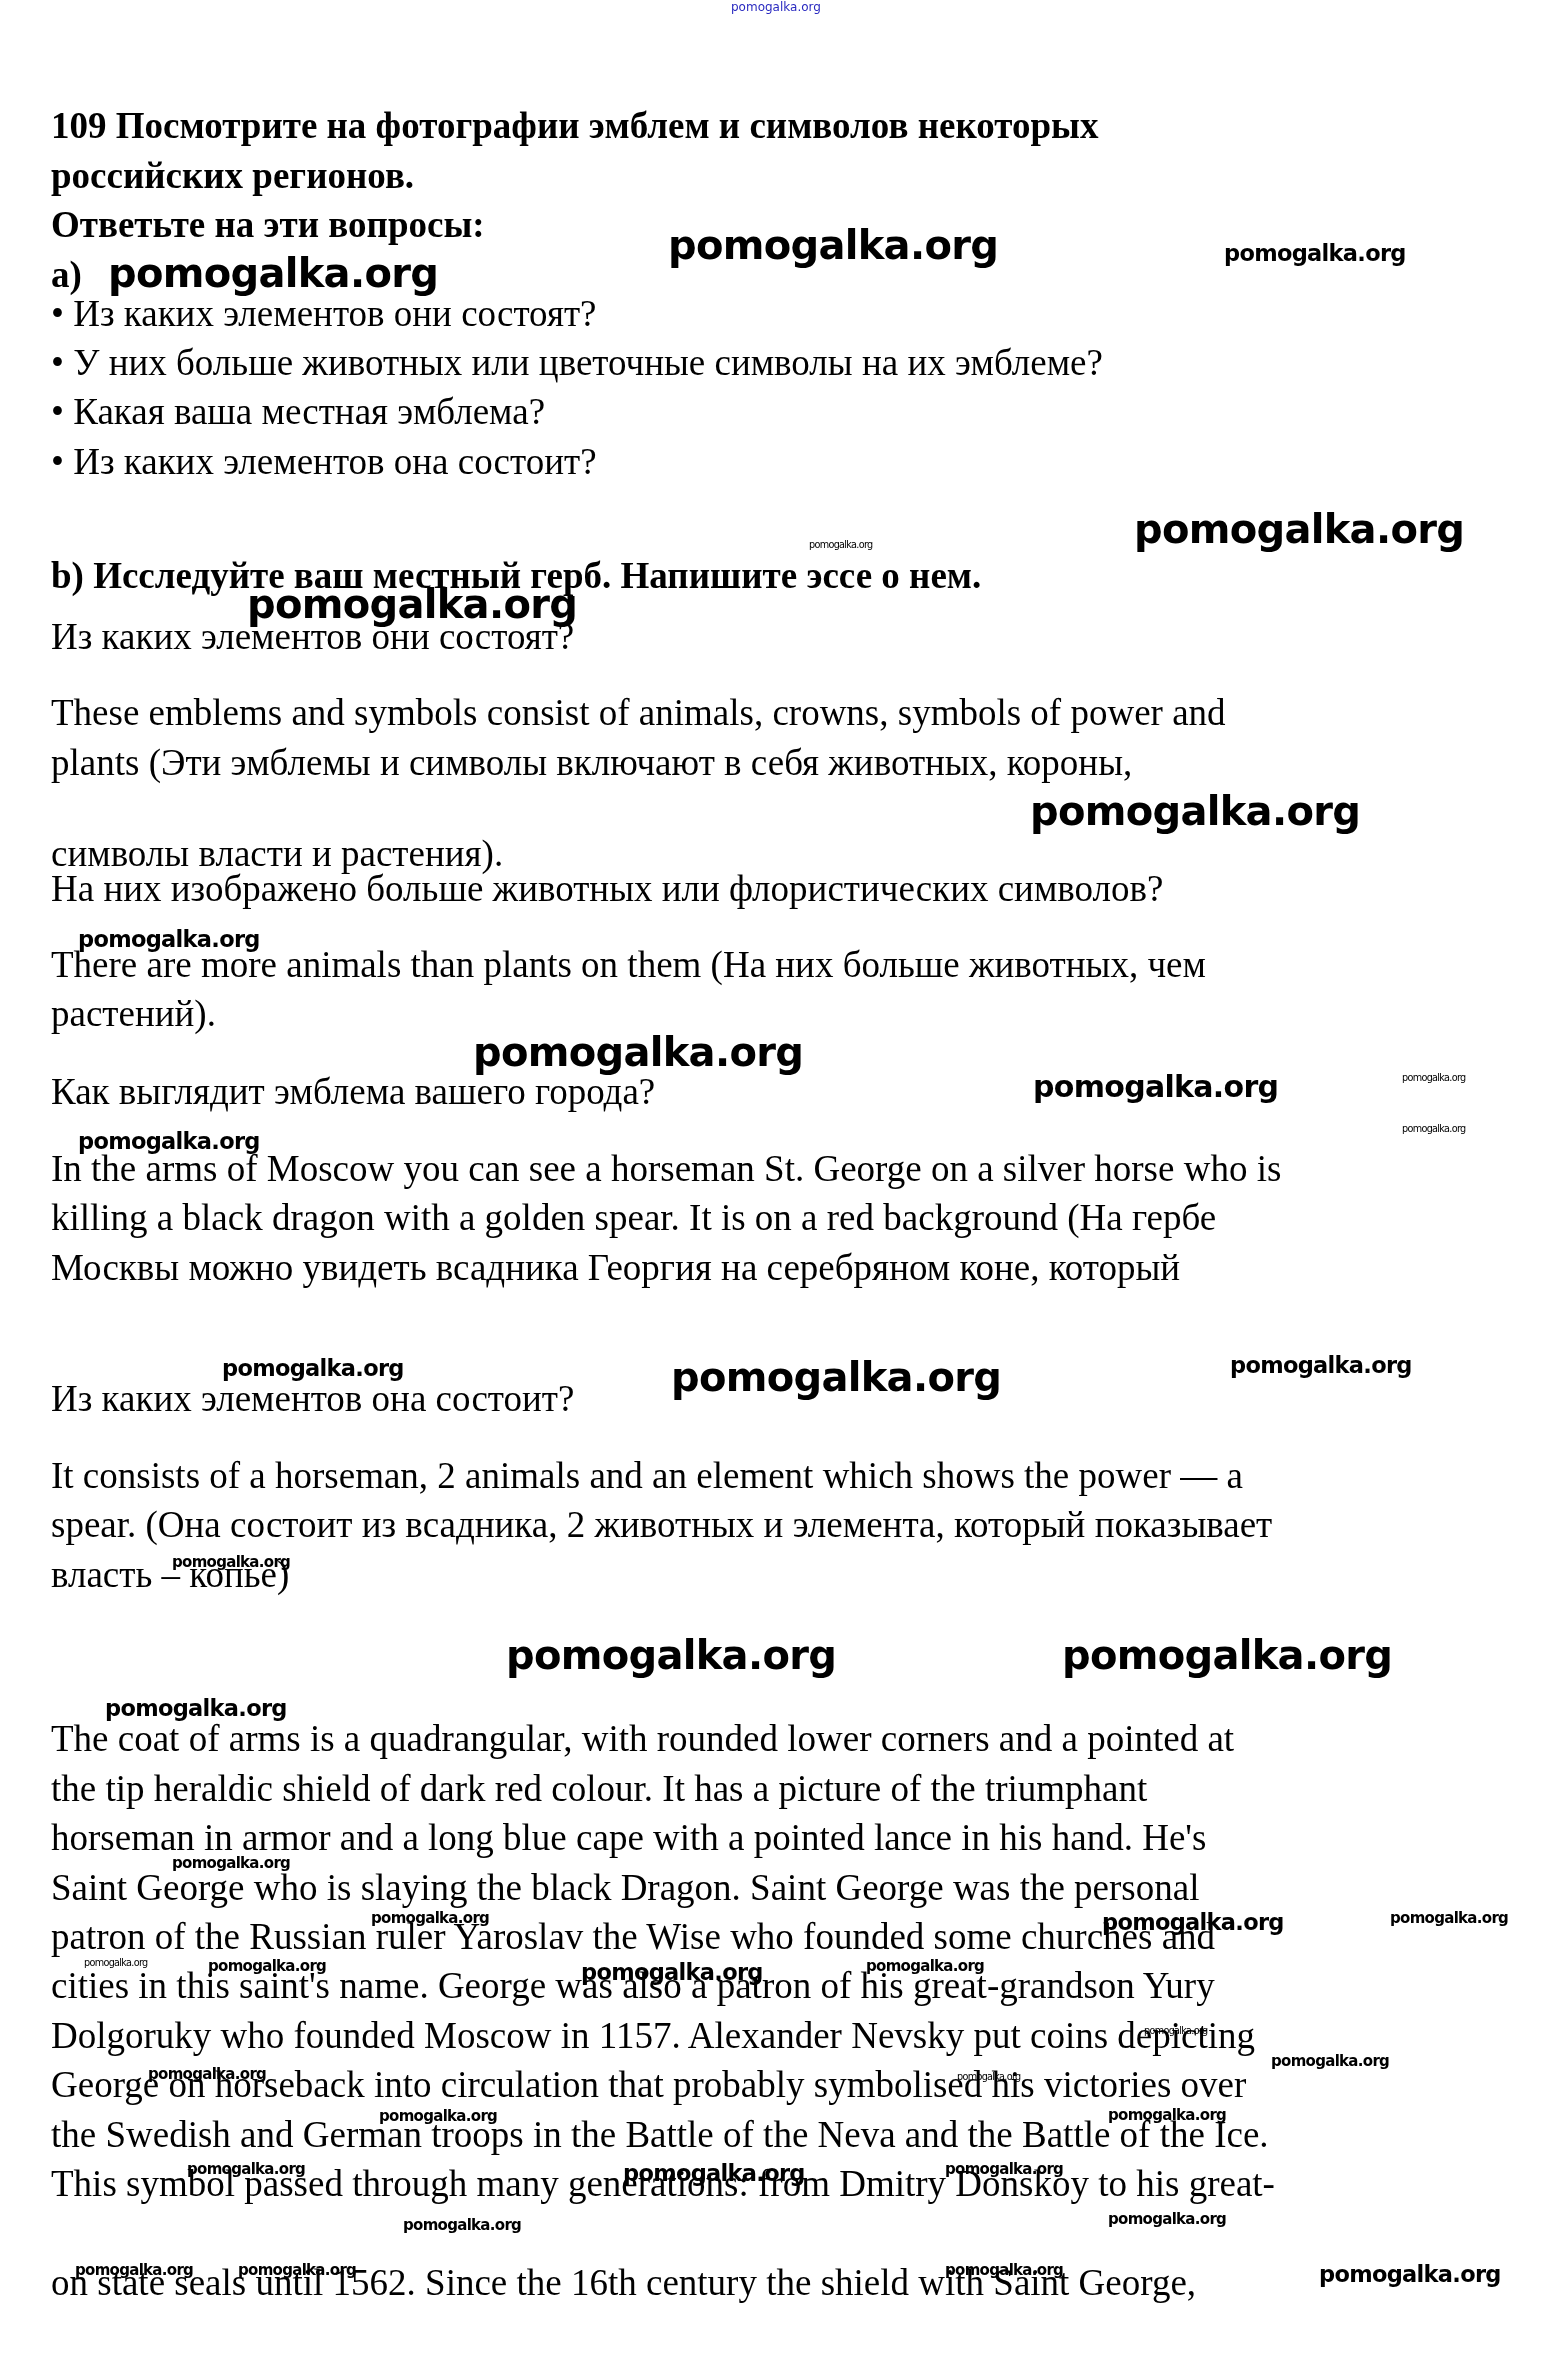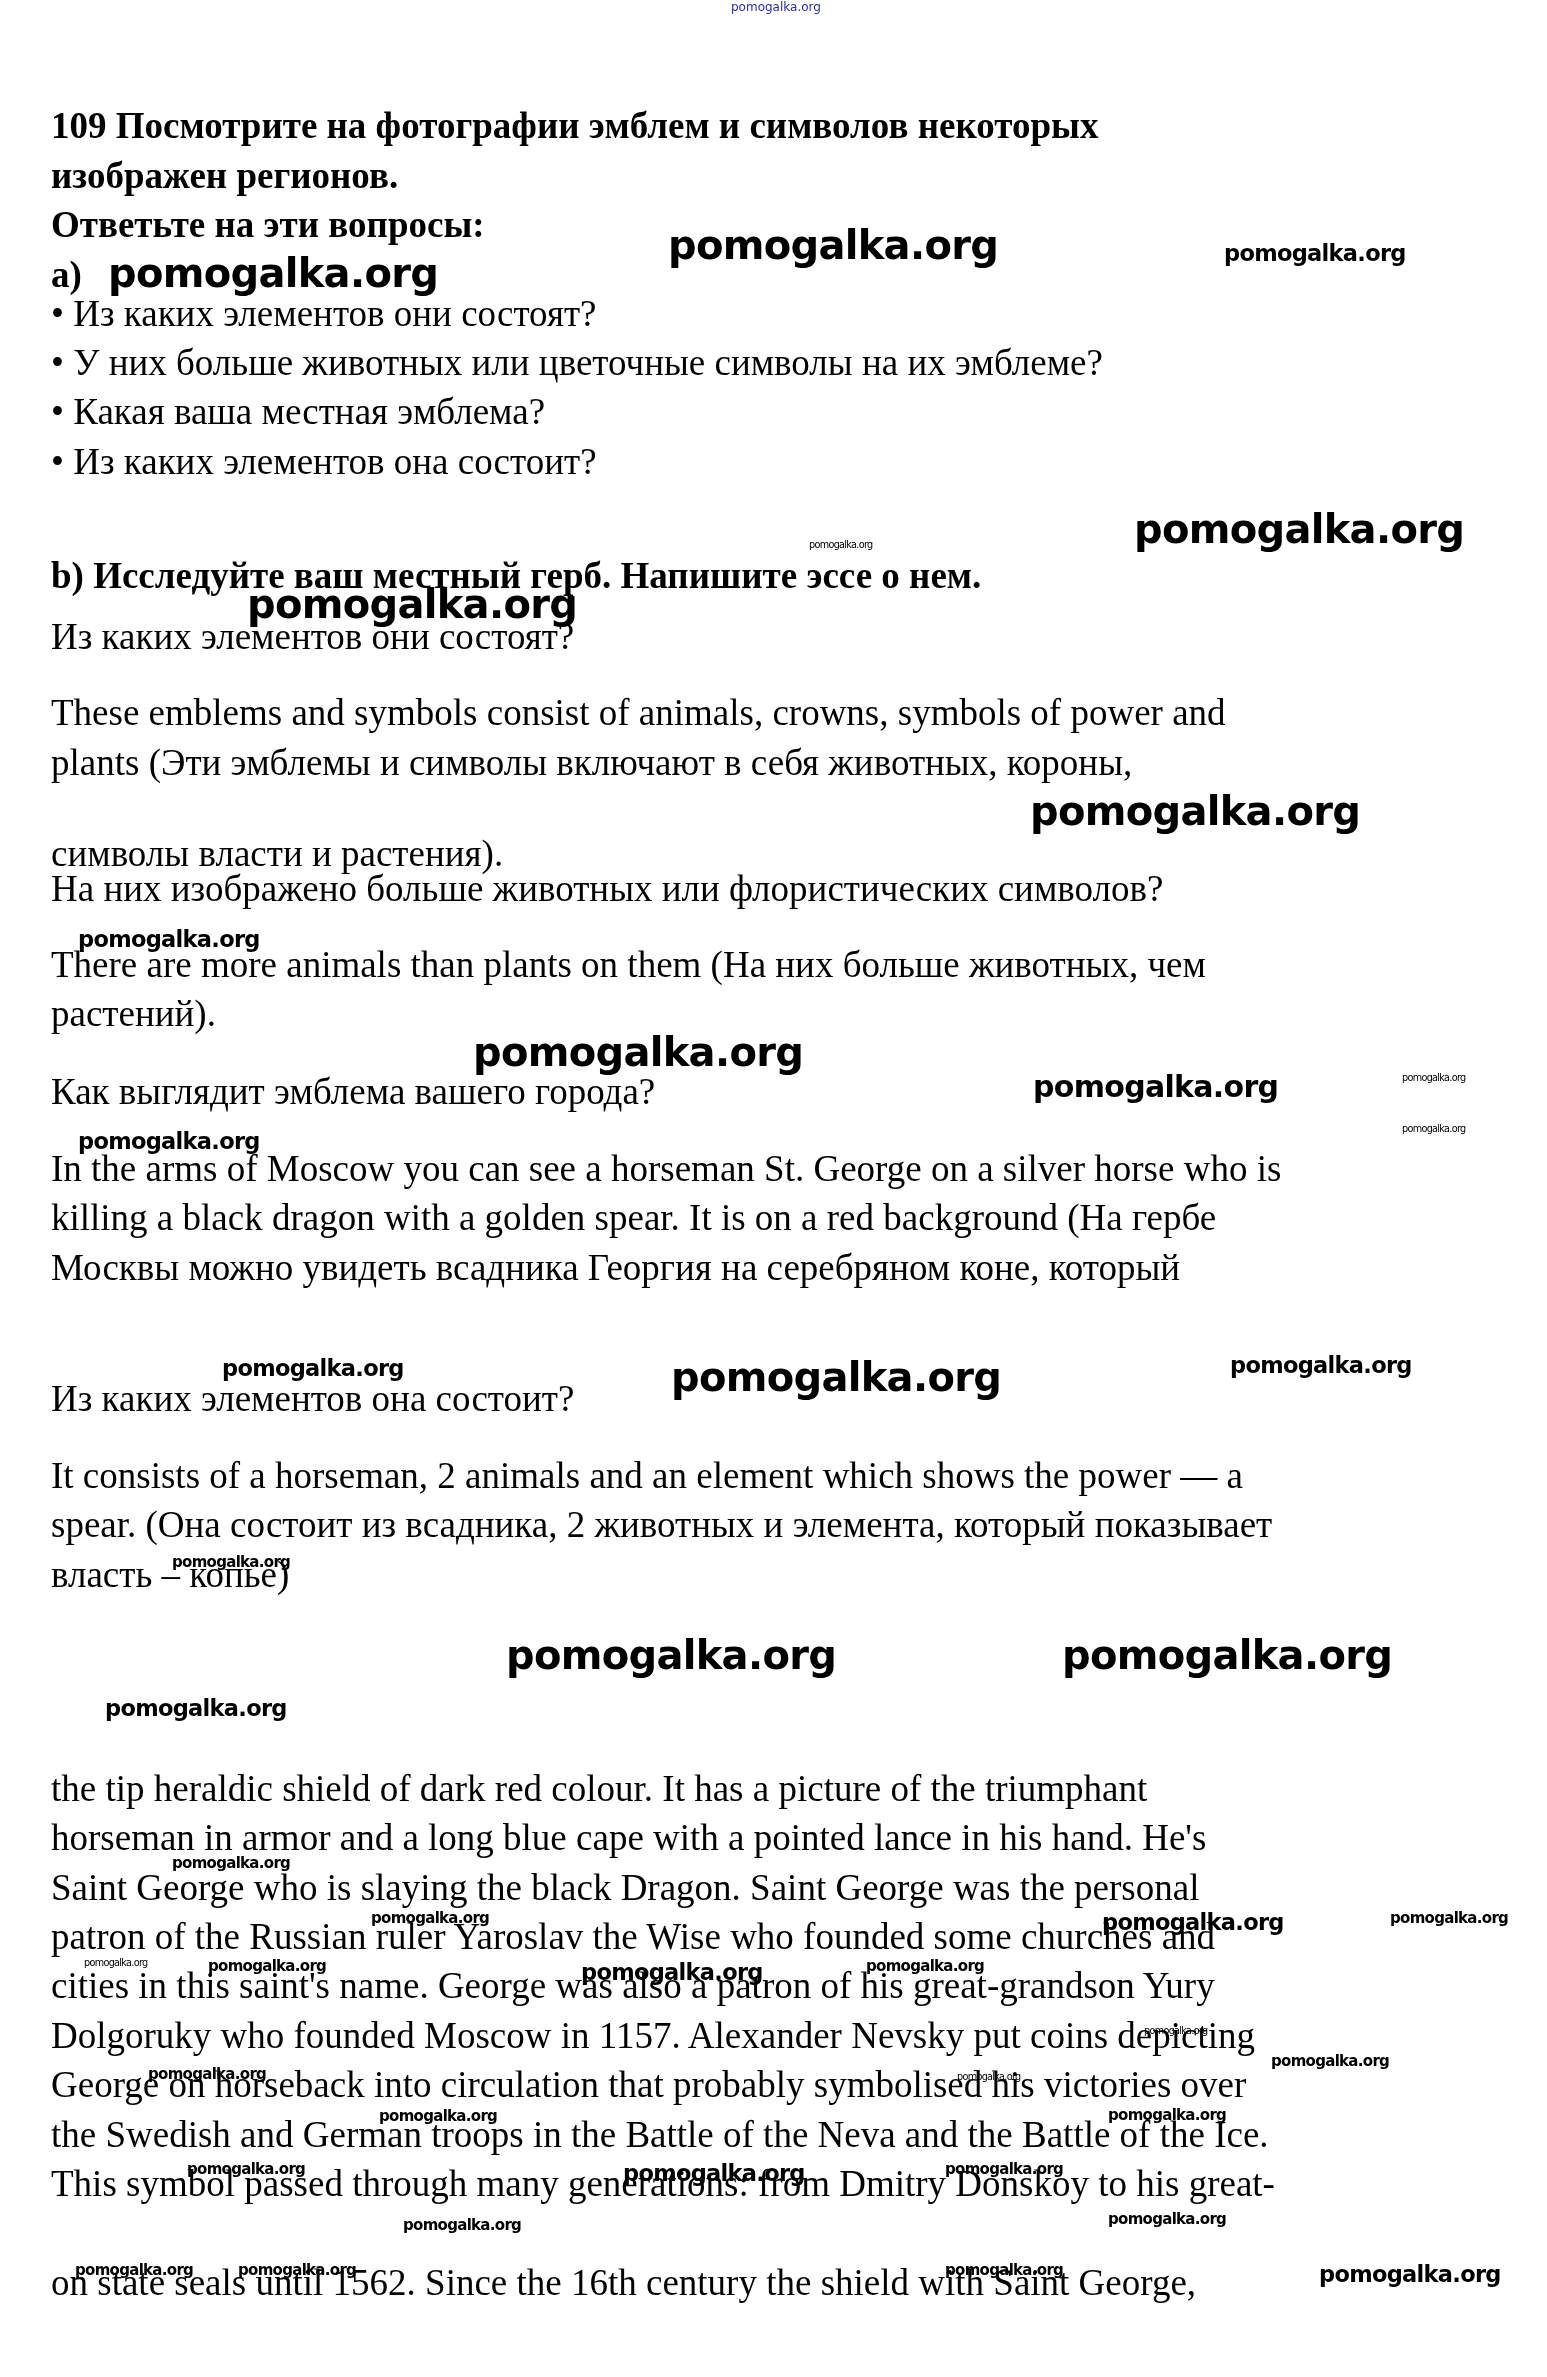--- a/index.html
+++ b/index.html
@@ -16,21 +16,21 @@
   .wm-xs { font-size:9.7px; font-weight:normal; }
 </style>
 </head>
 <body>
 
 <div class="page">
 
   <div class="top-mark">pomogalka.org</div>
 
   <div class="line bold" style="top:91px">109 Посмотрите на фотографии эмблем и символов некоторых</div>
-  <div class="line bold" style="top:141px">изображен регионов.</div>
+  <div class="line bold" style="top:141px">российских регионов.</div>
   <div class="line bold" style="top:190px">Ответьте на эти вопросы:</div>
   <div class="line bold" style="top:240px">a)</div>
 
   <div class="line" style="top:291px">• Из каких элементов они состоят?</div>
   <div class="line" style="top:389px">• Какая ваша местная эмблема?</div>
   <div class="line" style="top:340px">• У них больше животных или цветочные символы на их эмблеме?</div>
   <div class="line" style="top:439px">• Из каких элементов она состоит?</div>
 
   <div class="line bold" style="top:541px">b) Исследуйте ваш местный герб. Напишите эссе о нем.</div>
 
@@ -46,20 +46,21 @@
   <div class="line" style="top:1069px">Как выглядит эмблема вашего города?</div>
   <div class="line" style="top:1146px">In the arms of Moscow you can see a horseman St. George on a silver horse who is</div>
   <div class="line" style="top:1195px">killing a black dragon with a golden spear. It is on a red background (На гербе</div>
   <div class="line" style="top:1245px">Москвы можно увидеть всадника Георгия на серебряном коне, который</div>
 
   <div class="line" style="top:1376px">Из каких элементов она состоит?</div>
   <div class="line" style="top:1453px">It consists of a horseman, 2 animals and an element which shows the power — a</div>
   <div class="line" style="top:1502px">spear. (Она состоит из всадника, 2 животных и элемента, который показывает</div>
   <div class="line" style="top:1552px">власть – копье)</div>
 
+  <div class="line" style="top:1716px">The coat of arms is a quadrangular, with rounded lower corners and a pointed at</div>
   <div class="line" style="top:1766px">the tip heraldic shield of dark red colour. It has a picture of the triumphant</div>
   <div class="line" style="top:1815px">horseman in armor and a long blue cape with a pointed lance in his hand. He's</div>
   <div class="line" style="top:1865px">Saint George who is slaying the black Dragon. Saint George was the personal</div>
   <div class="line" style="top:1914px">patron of the Russian ruler Yaroslav the Wise who founded some churches and</div>
   <div class="line" style="top:1963px">cities in this saint's name. George was also a patron of his great-grandson Yury</div>
   <div class="line" style="top:2013px">Dolgoruky who founded Moscow in 1157. Alexander Nevsky put coins depicting</div>
   <div class="line" style="top:2062px">George on horseback into circulation that probably symbolised his victories over</div>
   <div class="line" style="top:2112px">the Swedish and German troops in the Battle of the Neva and the Battle of the Ice.</div>
   <div class="line" style="top:2161px">This symbol passed through many generations: from Dmitry Donskoy to his great-</div>
   <div class="line" style="top:2260px">on state seals until 1562. Since the 16th century the shield with Saint George,</div>

